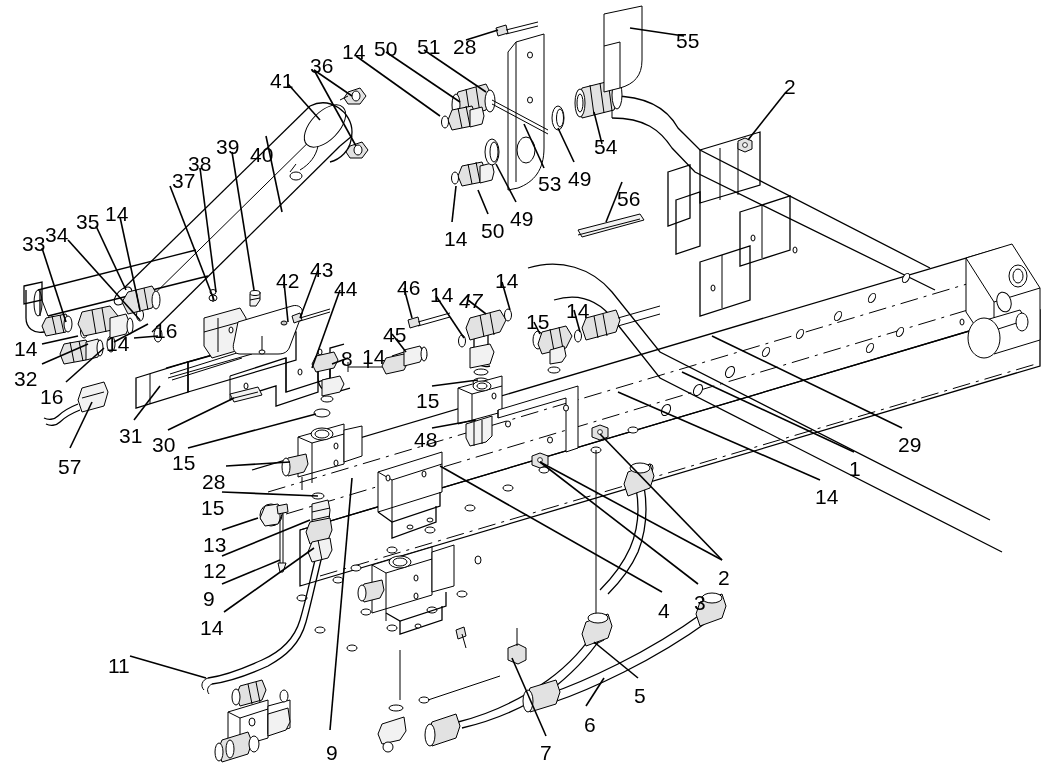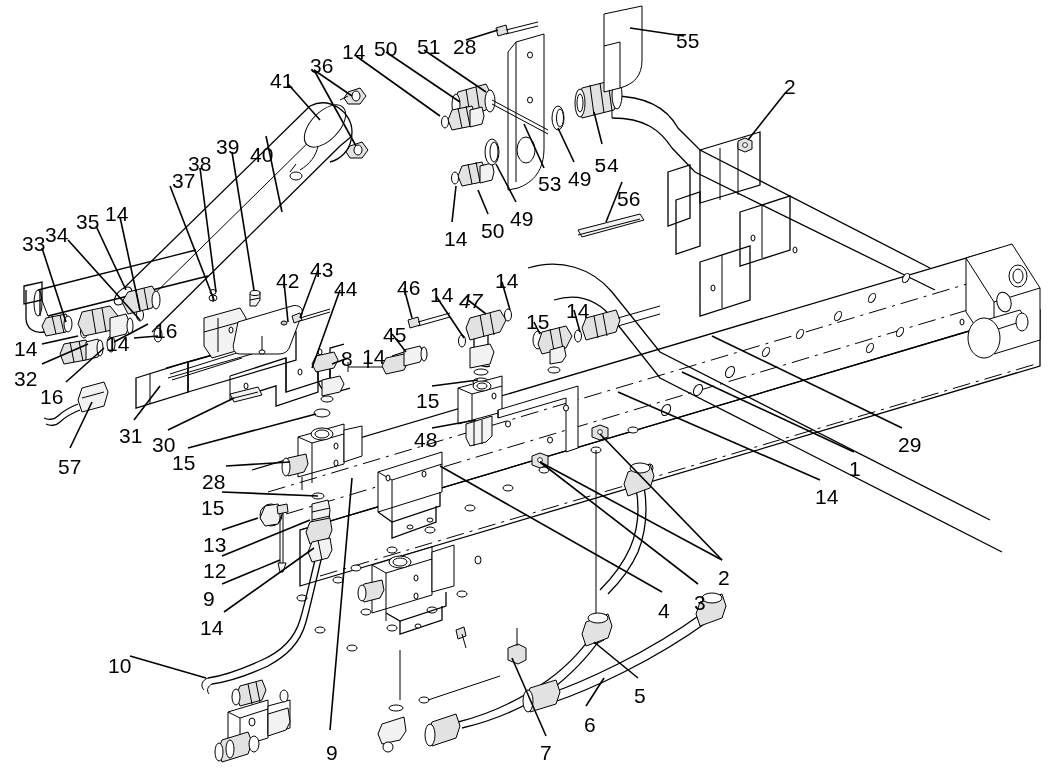--- a/index.html
+++ b/index.html
@@ -657,21 +657,21 @@
       <div class="callout" style="left: 216px; top: 136px;">39</div>
       <div class="callout" style="left: 250px; top: 120px; margin-top: 24px;">40</div>
       <div class="callout" style="left: 270px; top: 70px;">41</div>
       <div class="callout" style="left: 310px; top: 55px;">36</div>
       <div class="callout" style="left: 342px; top: 41px;">14</div>
       <div class="callout" style="left: 374px; top: 38px;">50</div>
       <div class="callout" style="left: 417px; top: 36px;">51</div>
       <div class="callout" style="left: 453px; top: 36px;">28</div>
       <div class="callout" style="left: 676px; top: 30px;">55</div>
       <div class="callout" style="left: 784px; top: 76px;">2</div>
-      <div class="callout" style="left: 594px; top: 156px; font-family: Liberation Mono, monospace;">54</div>
+      <div class="callout" style="left: 594px; top: 136px;">54</div>
       <div class="callout" style="left: 568px; top: 168px;">49</div>
       <div class="callout" style="left: 538px; top: 173px;">53</div>
       <div class="callout" style="left: 510px; top: 208px;">49</div>
       <div class="callout" style="left: 481px; top: 220px;">50</div>
       <div class="callout" style="left: 444px; top: 228px;">14</div>
       <div class="callout" style="left: 617px; top: 188px;">56</div>
       <div class="callout" style="left: 106px; top: 333px;">14</div>
       <div class="callout" style="left: 14px; top: 368px;">32</div>
       <div class="callout" style="left: 40px; top: 386px;">16</div>
       <div class="callout" style="left: 14px; top: 338px;">14</div>
@@ -693,21 +693,21 @@
       <div class="callout" style="left: 58px; top: 456px;">57</div>
       <div class="callout" style="left: 119px; top: 425px;">31</div>
       <div class="callout" style="left: 152px; top: 434px;">30</div>
       <div class="callout" style="left: 172px; top: 452px;">15</div>
       <div class="callout" style="left: 202px; top: 471px;">28</div>
       <div class="callout" style="left: 201px; top: 497px;">15</div>
       <div class="callout" style="left: 203px; top: 534px; text-align: right;">13</div>
       <div class="callout" style="left: 203px; top: 560px;">12</div>
       <div class="callout" style="left: 203px; top: 588px;">9</div>
       <div class="callout" style="left: 200px; top: 617px;">14</div>
-      <div class="callout" style="left: 108px; top: 655px;">10</div>
+      <div class="callout" style="left: 108px; top: 655px;">11</div>
       <div class="callout" style="left: 326px; top: 742px;">9</div>
       <div class="callout" style="left: 540px; top: 742px;">7</div>
       <div class="callout" style="left: 584px; top: 714px;">6</div>
       <div class="callout" style="left: 634px; top: 685px;">5</div>
       <div class="callout" style="left: 658px; top: 600px;">4</div>
       <div class="callout" style="left: 694px; top: 592px;">3</div>
       <div class="callout" style="left: 718px; top: 567px;">2</div>
       <div class="callout" style="left: 815px; top: 486px;">14</div>
       <div class="callout" style="left: 849px; top: 458px;">1</div>
       <div class="callout" style="left: 898px; top: 434px;">29</div>

